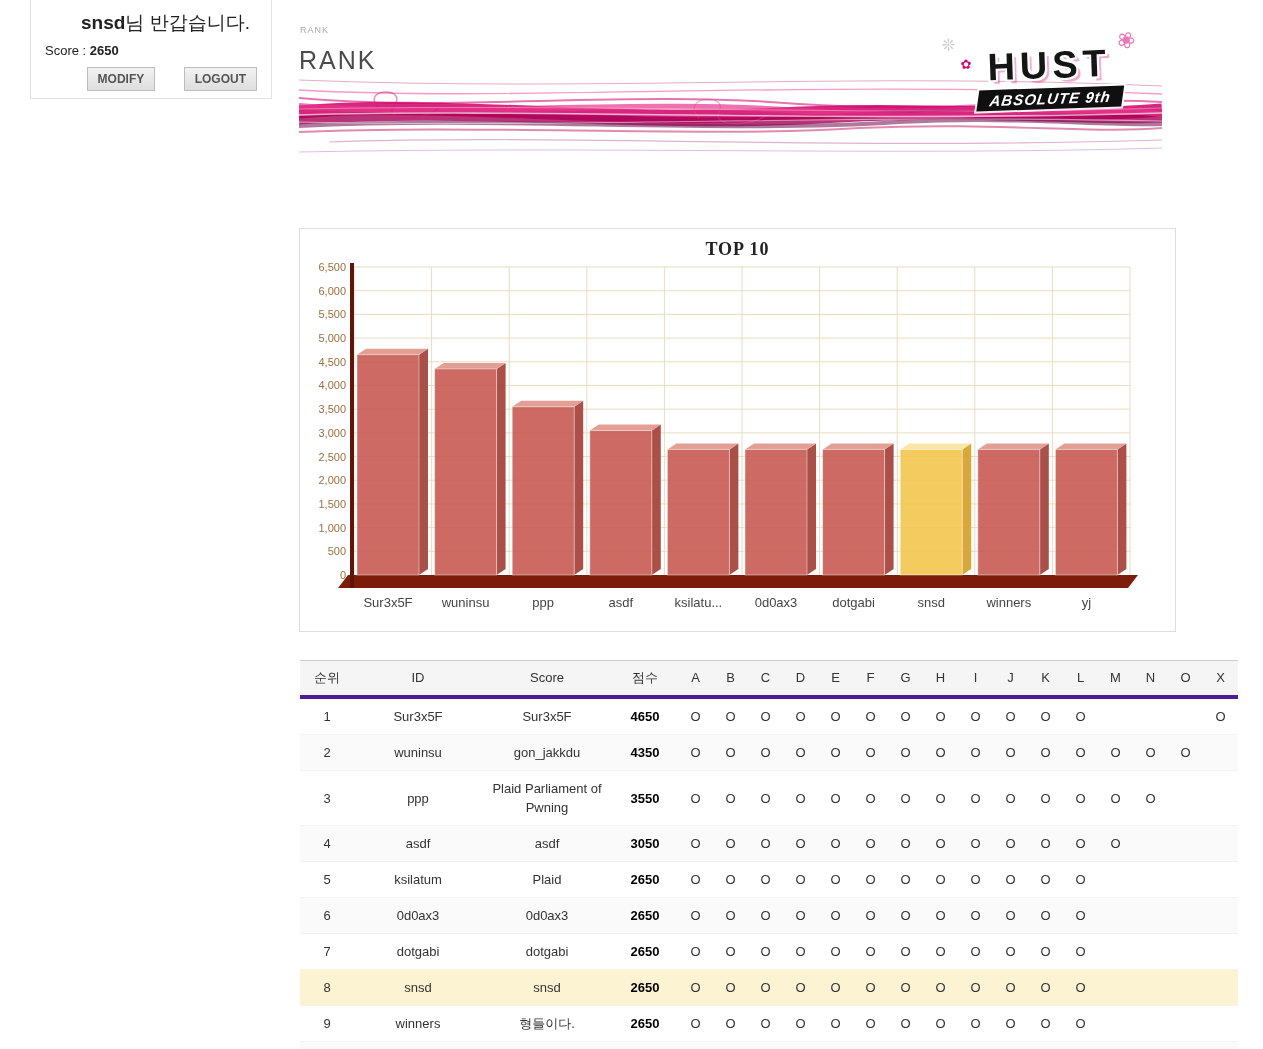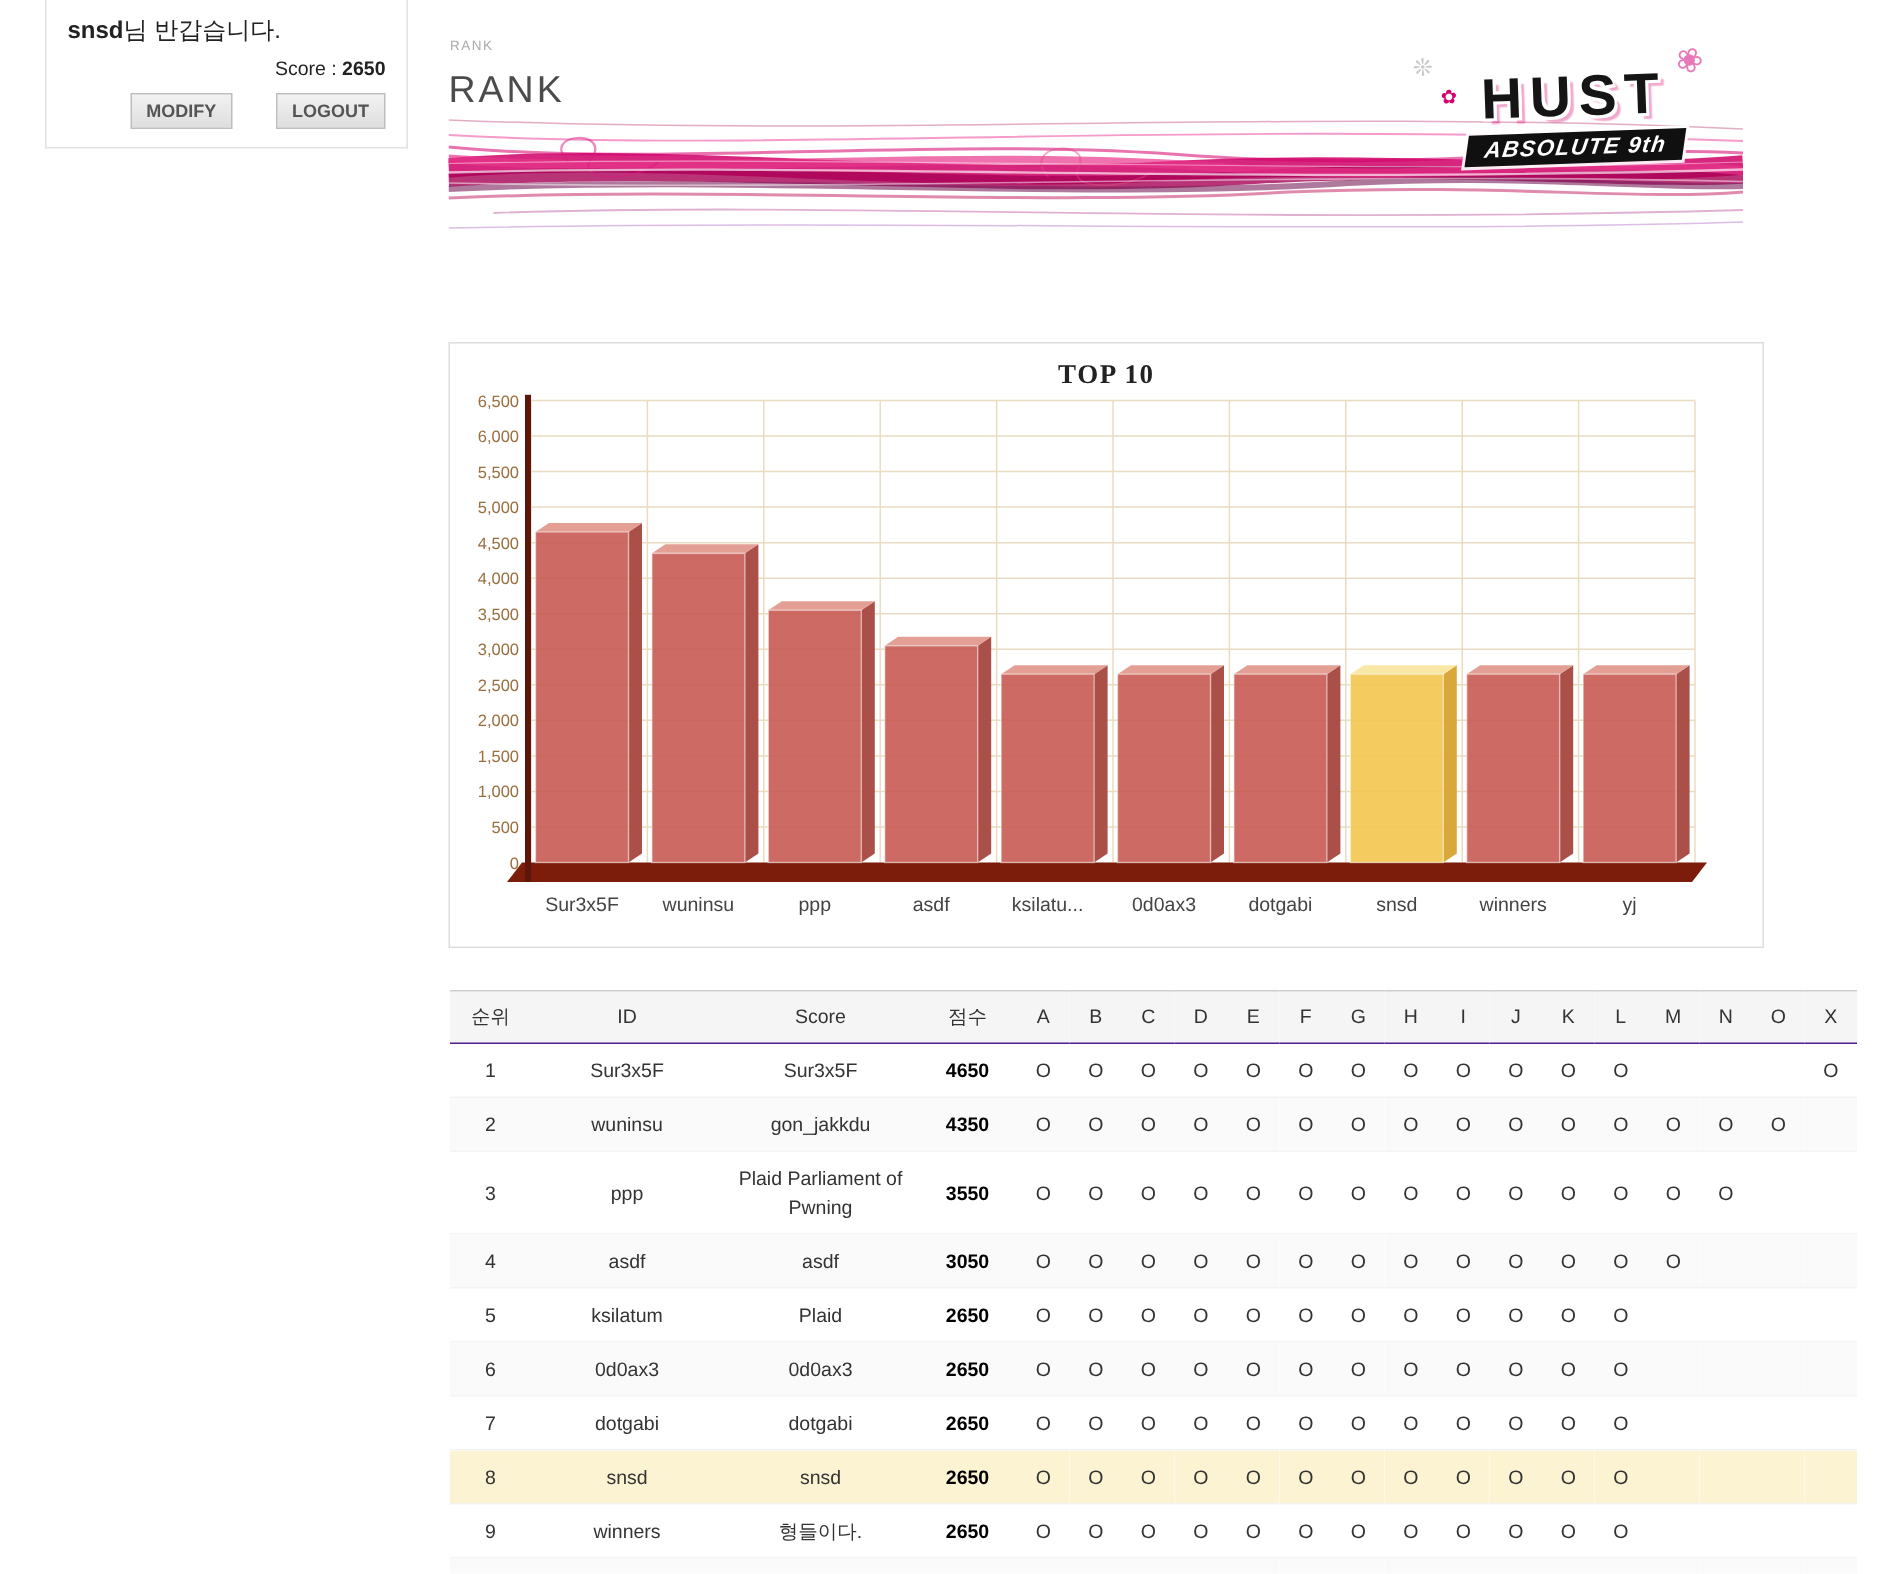--- a/index.html
+++ b/index.html
@@ -1,23 +1,23 @@
 <!DOCTYPE html>
 <html><head>
 <meta charset="utf-8">
 <style>
   html,body{margin:0;padding:0;width:1263px;height:1049px;overflow:hidden;background:#fff;
     font-family:"Liberation Sans",sans-serif;position:relative;}
 
   
   .user-box{position:absolute;left:30px;top:0;width:242px;height:99px;box-sizing:border-box;
     border:1px solid #e2e2e2;border-top:none;padding:10px 14px;background:#fff;}
-  .greeting{font-size:16px;color:#222;}
+  .greeting{font-size:19px;color:#222;margin-left:36px;}
   .greeting b{font-weight:700;}
-  .score-line{font-size:13px;color:#222;margin-top:7px;text-align:right;}
+  .score-line{font-size:13px;color:#222;margin-top:7px;}
   .score-line b{font-weight:700;}
   .user-buttons{margin-top:9px;text-align:right;}
   .user-buttons button{background:linear-gradient(#f2f2f2,#dedede);border:1px solid #bdbdbd;
     font-family:"Liberation Sans",sans-serif;font-weight:700;font-size:12px;color:#555;
     padding:4px 10px;margin-left:24px;cursor:pointer;}
 
   
   .main{position:absolute;left:299px;top:0;width:878px;height:1040px;}
   .breadcrumb{position:absolute;top:25px;left:1px;font-size:9px;color:#aaa;letter-spacing:1px;}
   .page-title{position:absolute;top:46px;left:0;font-size:25px;color:#4b4b4b;letter-spacing:2px;}
@@ -45,21 +45,21 @@
   
   .chart-panel{position:absolute;top:228px;left:0;width:877px;height:404px;box-sizing:border-box;
     border:1px solid #ddd;background:#fff;z-index:1;}
   .chart-title{text-align:center;font-family:"Liberation Serif",serif;font-size:18px;font-weight:700;
     color:#222;padding-top:10px;letter-spacing:1px;height:24px;}
   #chart-svg{display:block;margin:0 auto;}
 
   
   .rank-table{position:absolute;top:660px;left:1px;width:861px;border-collapse:collapse;
     font-size:13px;color:#333;table-layout:fixed;}
-  .rank-table th{background:#f5f5f5;border-top:1px solid #ccc;border-bottom:1px solid #4c1d95;
+  .rank-table th{background:#f5f5f5;border-top:1px solid #ccc;border-bottom:4px solid #4c1d95;
     font-weight:400;padding:8px 2px;line-height:18px;text-align:center;color:#333;}
   .rank-table td{padding:8px 2px;line-height:19px;text-align:center;border-bottom:1px solid #f3f3f3;
     overflow:hidden;}
   .rank-table tbody tr:nth-child(even){background:#fafafa;}
   .rank-table tbody tr.highlight{background:#fcf3d3;}
   .col-rank{width:50px;}
   .col-id{width:124px;}
   .col-team{width:126px;}
   .col-score{width:62px;}
   .col-mark{width:31px;}

